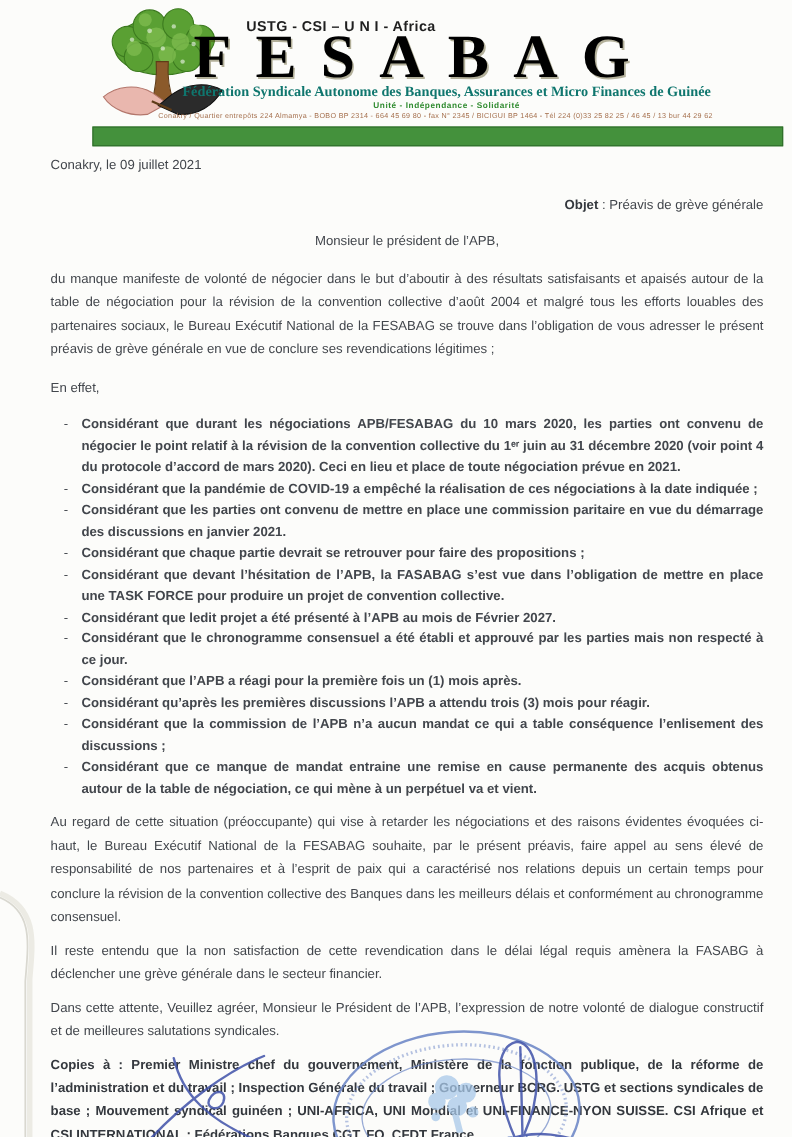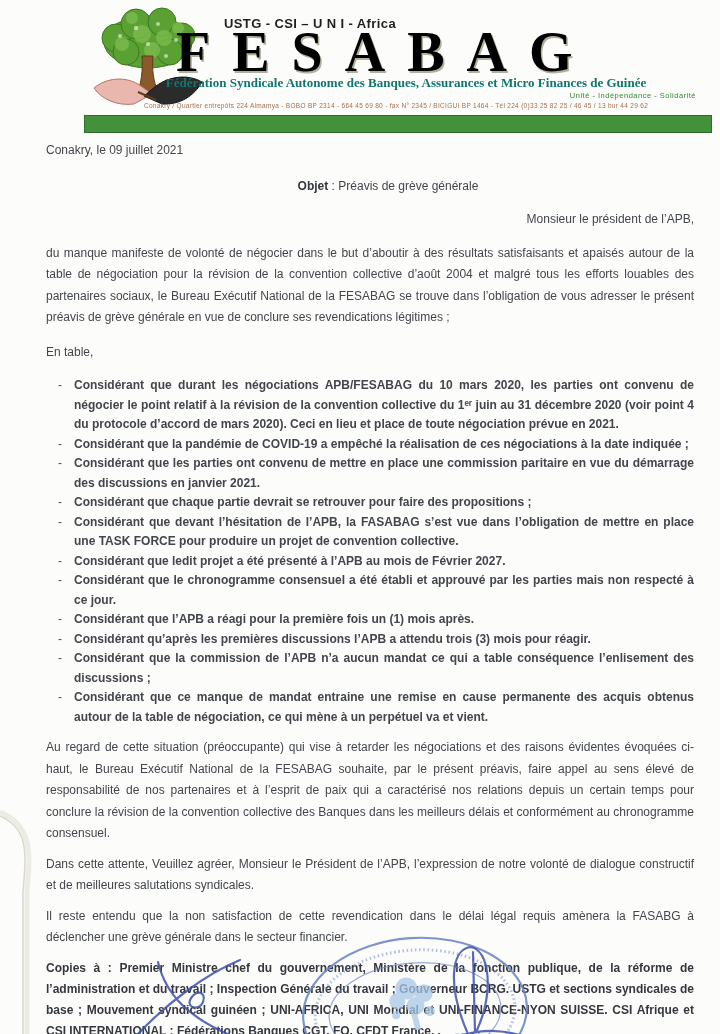--- a/index.html
+++ b/index.html
@@ -8,22 +8,22 @@
   
   .affil{position:absolute;left:160px;top:16px;width:300px;text-align:center;
          font-weight:bold;font-size:13px;color:#1f1f1f;letter-spacing:.4px;}
   .wordmark{position:absolute;left:176px;top:26px;width:500px;
             font-family:"Liberation Serif","DejaVu Serif",serif;font-weight:bold;
             font-size:56px;letter-spacing:22px;color:#000000;line-height:52px;
             text-shadow:1.5px 1.5px 0 rgba(70,62,10,.4);white-space:nowrap;}
   .fullname{position:absolute;left:116px;top:75px;width:580px;text-align:center;
             font-family:"Liberation Serif","DejaVu Serif",serif;font-weight:bold;
             font-size:13px;color:#0f766e;}
-  .motto{position:absolute;left:116px;top:91px;width:580px;text-align:right;
-         font-weight:normal;font-size:7.5px;color:#2e8a2e;letter-spacing:.5px;}
+  .motto{position:absolute;left:116px;top:91px;width:580px;text-align:center;
+         font-weight:bold;font-size:7.5px;color:#2e8a2e;letter-spacing:.5px;}
   .contact{position:absolute;left:80px;top:102px;width:632px;text-align:center;
            font-size:6.5px;color:#a5704e;letter-spacing:.3px;filter:blur(.3px);white-space:nowrap;}
   .bar{position:absolute;left:84px;top:115px;width:628px;height:18px;
        background:#44913c;border:1px solid #2f6d2a;box-sizing:border-box;}
   .logo{position:absolute;left:86px;top:4px;}
   
   .letter{position:absolute;left:46px;top:140px;width:648px;
           font-size:12px;line-height:21.5px;text-align:justify;}
   .letter p{margin:0 0 10px;}
   .tight{margin-bottom:0 !important;}
@@ -81,29 +81,29 @@
     <div class="wordmark">FESABAG</div>
     <div class="fullname">Fédération Syndicale Autonome des Banques,  Assurances et Micro Finances de Guinée</div>
     <div class="motto">Unité  -  Indépendance  -  Solidarité</div>
     <div class="contact">Conakry / Quartier entrepôts 224 Almamya - BOBO BP 2314 - 664 45 69 80 - fax N° 2345 / BICIGUI BP 1464 - Tél 224 (0)33 25 82 25 / 46 45 / 13 bur 44 29 62</div>
     <div class="bar"></div>
   </div>
 
   <div class="letter">
     <p style="margin-bottom:14px;text-align:left;">Conakry, le 09 juillet 2021</p>
 
-    <p style="margin-bottom:12px;text-align:center;margin-left:36px;">
+    <p style="margin-bottom:12px;text-align:right;margin-left:36px;">
       <span class="b">Objet</span><span> : Préavis de grève générale</span>
     </p>
 
-    <p style="margin-bottom:12px;text-align:right;">Monsieur le président de l’APB,</p>
+    <p style="margin-bottom:12px;text-align:center;">Monsieur le président de l’APB,</p>
 
     <p style="margin-bottom:13px;">du manque manifeste de volonté de négocier dans le but d’aboutir à des résultats satisfaisants et apaisés autour de la table de négociation pour la révision de la convention collective d’août 2004 et malgré tous les efforts louables des partenaires sociaux, le Bureau Exécutif National de la FESABAG se trouve dans l’obligation de vous adresser le présent préavis de grève générale en vue de conclure ses revendications légitimes ;</p>
 
-    <p style="margin-bottom:13px;text-align:left;">En table,</p>
+    <p style="margin-bottom:13px;text-align:left;">En effet,</p>
 
     <div class="bullets">
 
         <div class="bullet">
           <span class="dash">-</span>
           <span class="txt">Considérant que durant les négociations APB/FESABAG du 10 mars 2020, les parties ont convenu de négocier le point relatif à la révision de la convention collective du 1ᵉʳ juin au 31 décembre 2020 (voir point 4 du protocole d’accord de mars 2020). Ceci en lieu et place de toute négociation prévue en 2021.</span>
         </div>
 
         <div class="bullet">
           <span class="dash">-</span>
@@ -150,22 +150,22 @@
           <span class="txt">Considérant que la commission de l’APB n’a aucun mandat ce qui a table conséquence l’enlisement des discussions ;</span>
         </div>
 
         <div class="bullet">
           <span class="dash">-</span>
           <span class="txt">Considérant que ce manque de mandat entraine une remise en cause permanente des acquis obtenus autour de la table de négociation, ce qui mène à un perpétuel va et vient.</span>
         </div>
       </div>
 
     <p style="margin-bottom:9px;">Au regard de cette situation (préoccupante) qui vise à retarder les négociations et des raisons évidentes évoquées ci-haut, le Bureau Exécutif National de la FESABAG souhaite, par le présent préavis, faire appel au sens élevé de responsabilité de nos partenaires et à l’esprit de paix qui a caractérisé nos relations depuis un certain temps pour conclure la révision de la convention collective des Banques dans les meilleurs délais et conformément au chronogramme consensuel.</p>
+    <p style="margin-bottom:9px;">Il reste entendu que la non satisfaction de cette revendication dans le délai légal requis amènera la FASABG à déclencher une grève générale dans le secteur financier.</p>
     <p style="margin-bottom:9px;">Dans cette attente, Veuillez agréer, Monsieur le Président de l’APB, l’expression de notre volonté de dialogue constructif et de meilleures salutations syndicales.</p>
-    <p style="margin-bottom:9px;">Il reste entendu que la non satisfaction de cette revendication dans le délai légal requis amènera la FASABG à déclencher une grève générale dans le secteur financier.</p>
 
     <p class="copies" style="margin-bottom:6px;">
       <span>Copies à : </span><span>Premier Ministre chef du gouvernement, Ministère de la fonction publique, de la réforme de l’administration et du travail ;  Inspection Générale du travail ; Gouverneur BCRG. USTG et sections syndicales de base ; Mouvement syndical guinéen ; UNI-AFRICA, UNI Mondial et UNI-FINANCE-NYON SUISSE. CSI Afrique et CSI INTERNATIONAL ; Fédérations Banques CGT, FO, CFDT France. ,</span>
     </p>
 
   </div>
 
   <svg class="overlay" viewBox="0 0 720 1034">
 
     <g>

